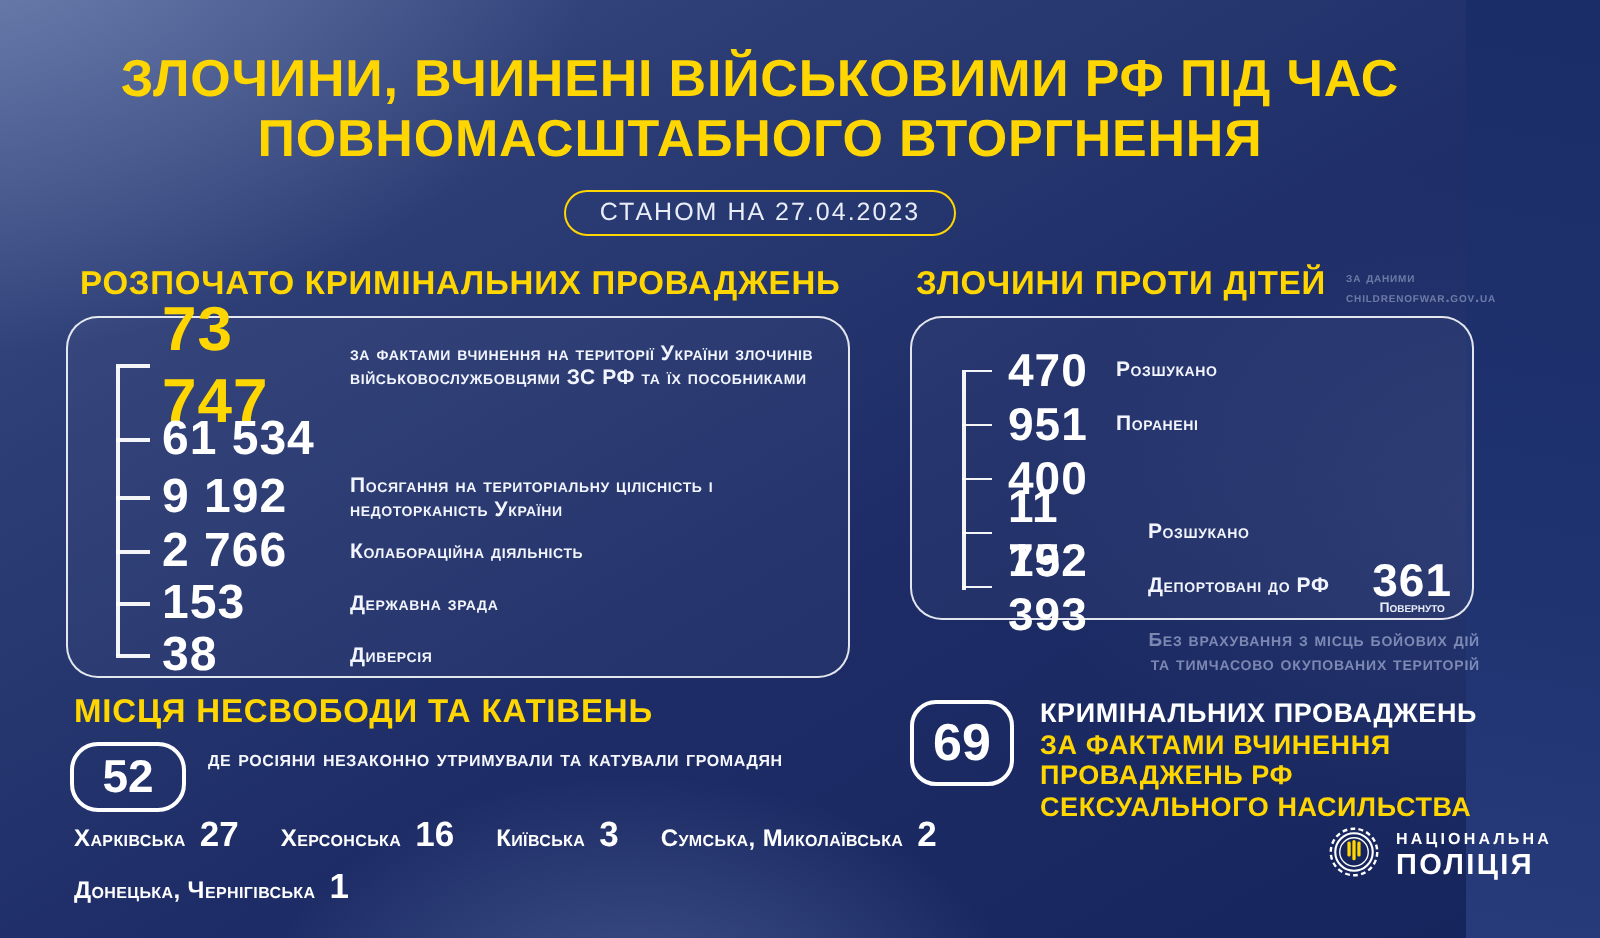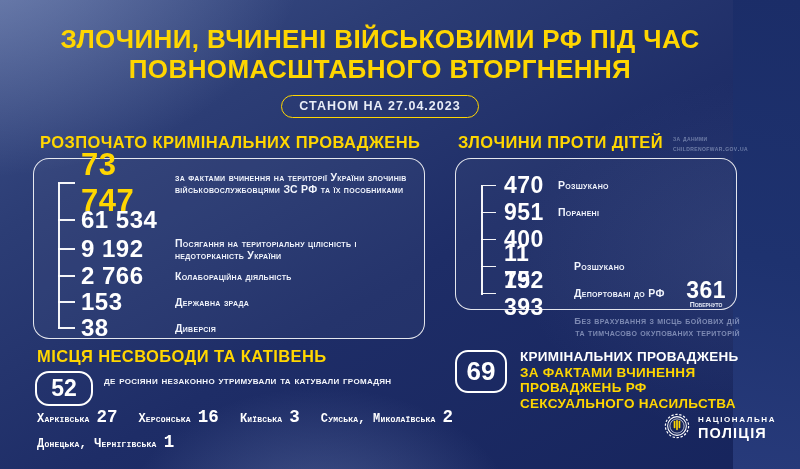--- a/index.html
+++ b/index.html
@@ -19,21 +19,21 @@
     position:absolute; left:733px; top:0; width:67px; height:469px; z-index:0;
     background:linear-gradient(190deg,#1b2d68 0%, #1e326f 55%, #273a7a 100%);
   }
   .z{ position:absolute; z-index:1; }
 
   
   .title{ left:0; top:24px; width:760px; text-align:center;
     color:#FFD600; font-weight:bold; font-size:26px; line-height:30px; letter-spacing:.4px; }
   .date-pill{ top:95px; left:0; right:40px; margin:0 auto; width:max-content;
     border:1.4px solid #FFD600; border-radius:13px; padding:3px 17px 4px;
-    color:#E9EDF7; font-size:12.5px; letter-spacing:1px; font-weight:bold; }
+    color:#E9EDF7; font-size:12.5px; letter-spacing:1px; font-weight:normal; }
 
   
   .sec-h{ color:#FFD600; font-weight:bold; font-size:16.5px; letter-spacing:.4px; white-space:nowrap; }
   .h-left{ left:40px; top:133px; }
   .h-right{ left:458px; top:133px; display:flex; align-items:flex-start; }
   .src-note{ margin-left:10px; margin-top:1px; font-size:7.5px; line-height:1.35; font-weight:bold;
     font-variant:small-caps; color:rgba(200,212,238,0.45); letter-spacing:.4px; }
 
   
   .panel{ border:1.3px solid rgba(255,255,255,0.88); border-radius:16px;
@@ -70,21 +70,21 @@
 
   
   .h-bl{ left:37px; top:347px; }
   .bl-row{ left:35px; top:371px; display:flex; align-items:flex-start; }
   .count-badge{ flex:none; display:flex; align-items:center; justify-content:center;
     border:2.6px solid #fff; border-radius:14px; font-weight:bold; color:#fff; }
   .badge-52{ width:58px; height:35px; font-size:23px; }
   .bl-desc{ margin-left:11px; margin-top:2px; font-variant:small-caps; font-weight:bold;
     font-size:11.5px; line-height:1.32; letter-spacing:.3px; color:#F4F6FC; }
   .regions{ left:37px; top:407px; width:430px; }
-  .reg-row{ display:flex; gap:21px; align-items:baseline; margin-bottom:5px;font-family:Liberation Mono, monospace; }
+  .reg-row{ display:flex; gap:21px; align-items:baseline; margin-bottom:5px; }
   .reg{ display:flex; align-items:baseline; white-space:nowrap; }
   .reg .rn{ font-variant:small-caps; font-weight:bold; font-size:12px; letter-spacing:.2px; }
   .reg .rv{ font-weight:bold; font-size:17.5px; margin-left:7px;text-align:center; }
 
   
   .br-row{ left:455px; top:350px; display:flex; align-items:flex-start; }
   .badge-69{ width:52px; height:43px; font-size:26px; border-radius:13px; }
   .br-lines{ margin-left:13px; margin-top:-1px; font-weight:bold; font-size:13.5px;
     line-height:15.5px; letter-spacing:.3px; }
   .br-lines .w{ color:#fff; }

